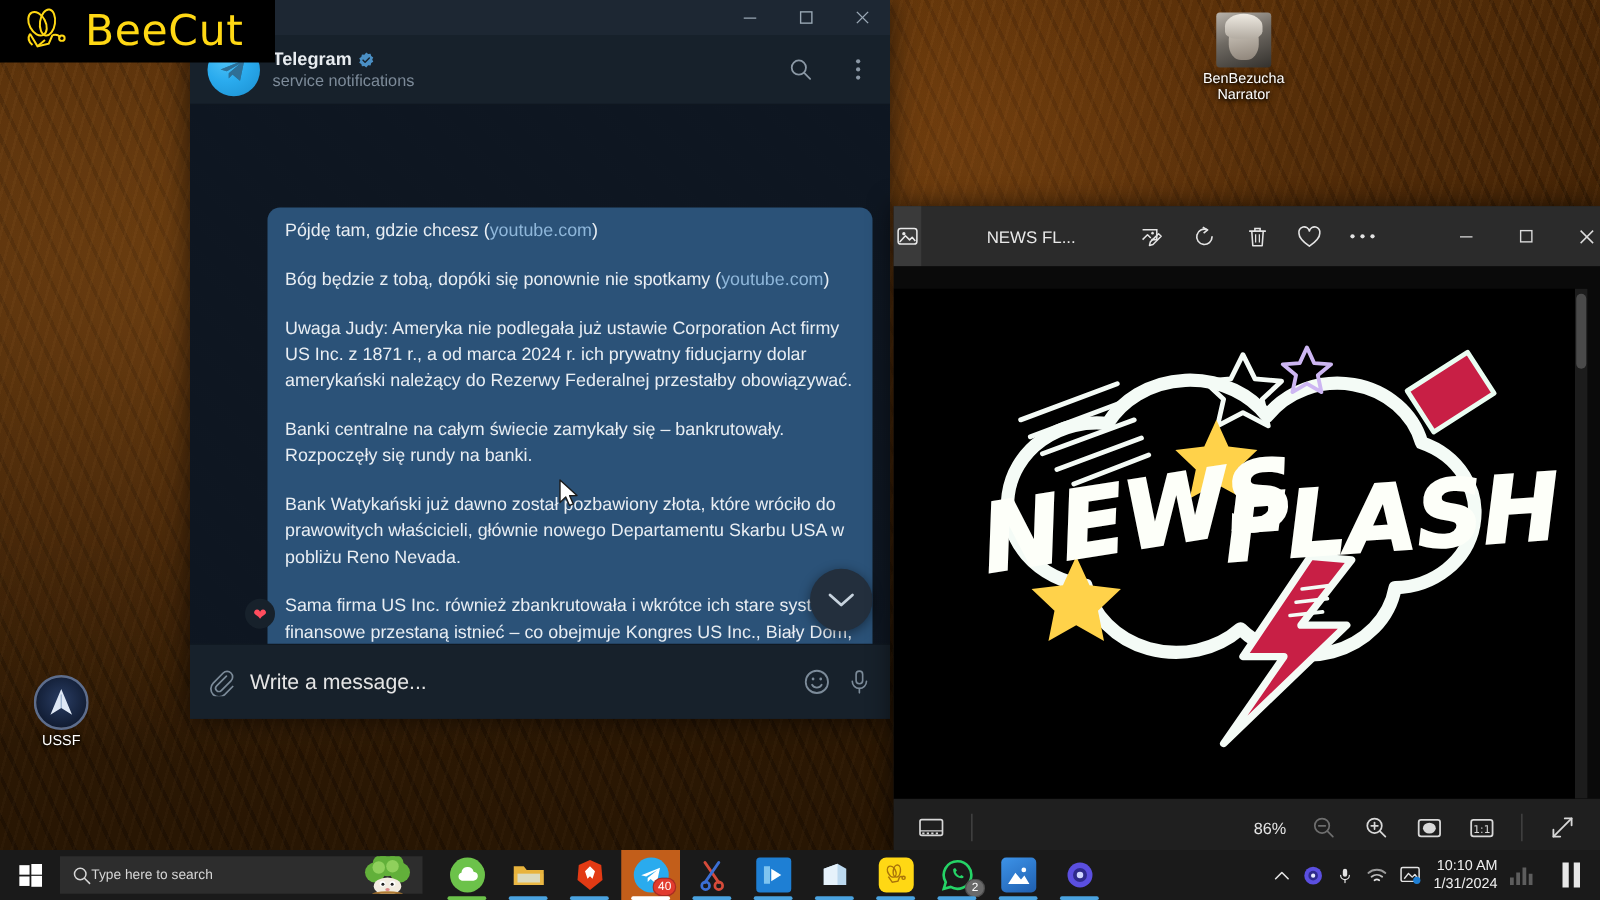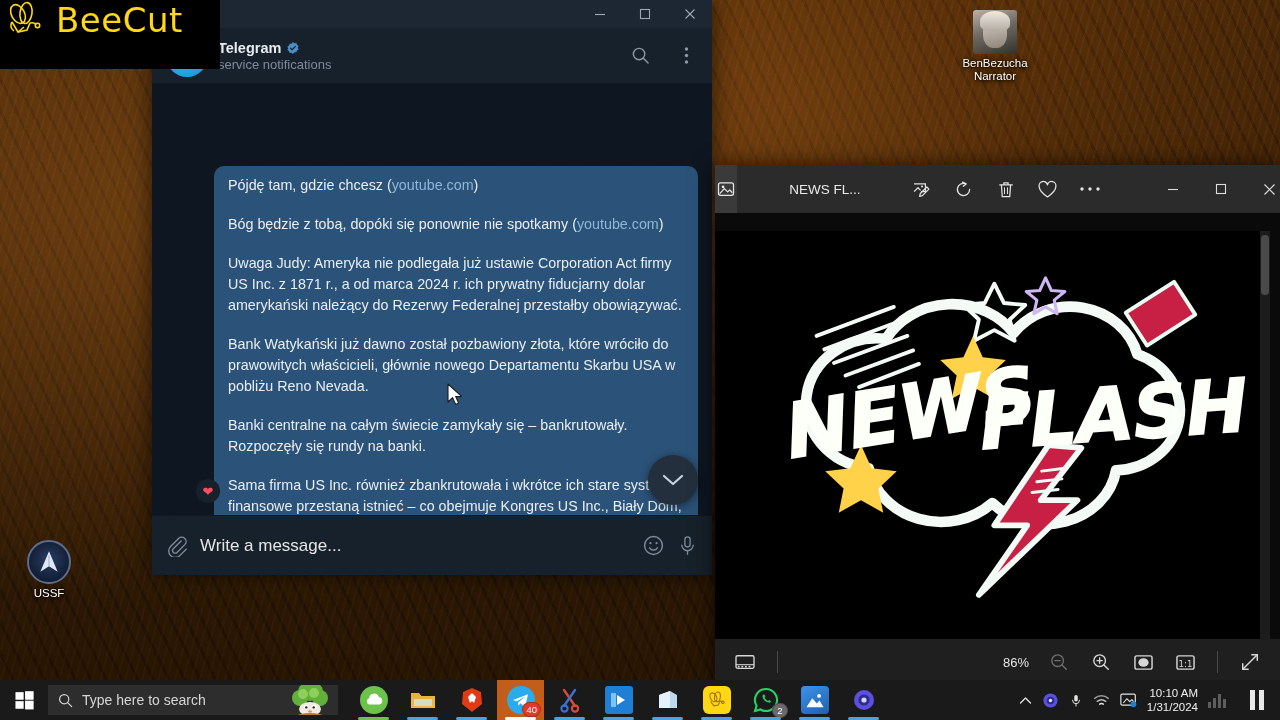--- a/index.html
+++ b/index.html
@@ -33,23 +33,23 @@
   .wall-grain {
     position:absolute; inset:0;
     background:
       repeating-linear-gradient(105deg, rgba(255,190,120,.10) 0 2px, rgba(0,0,0,0) 2px 8px),
       repeating-linear-gradient(64deg, rgba(0,0,0,.30) 0 3px, rgba(0,0,0,0) 3px 14px);
     opacity:.75;
   }
 
   
   .beecut {
-    position: absolute; left: 0; top: 0; width: 220px; height: 69px;
+    position: absolute; left: 0; top: 0; width: 220px; height: 50px;
     background: #000;
-    display: flex; align-items: flex-start; gap: 8px; padding-left: 4px;
+    display: flex; align-items: center; gap: 8px; padding-left: 16px;
     z-index: 40;
   }
   .beecut-text {
     color: #ffd814; font-size: 34px; letter-spacing: .5px;
     font-family: "DejaVu Sans", sans-serif;
   }
 
   
   .desk-icon {
     position: absolute; width: 86px; text-align: center;
@@ -262,21 +262,21 @@
   
   .taskbar {
     position: absolute; left: 0; bottom: 0; width: 1280px; height: 40px;
     background: #1a1a1a; display: flex; align-items: center; z-index: 60;
   }
   .start-btn {
     width: 48px; height: 40px; display: flex; align-items: center; justify-content: center;
   }
   .search-box {
     width: 290px; height: 30px; background: #2d2d2d; display: flex; align-items: center;
-    gap: 9px; padding: 0 10px; color: #d6d6d6; font-size: 14px; position: relative;
+    padding: 0 10px; color: #d6d6d6; font-size: 11px; position: relative;
     overflow: hidden;
   }
   .search-mascot {
     position: absolute; right: 6px; bottom: -3px; width: 44px; height: 34px;
   }
   .tb-apps { display: flex; align-items: center; margin-left: 12px; gap: 2px; }
   .tb-app {
     width: 47px; height: 40px; display: flex; align-items: center; justify-content: center;
     position: relative;
   }
@@ -414,22 +414,22 @@
       <div class="msg-scroll">
 
         <div class="bubble main">
           <p>
             <span>Pójdę tam, gdzie chcesz (</span><a href="#">youtube.com</a><span>)</span>
           </p>
           <p>
             <span>Bóg będzie z tobą, dopóki się ponownie nie spotkamy (</span><a href="#">youtube.com</a><span>)</span>
           </p>
           <p>Uwaga Judy: Ameryka nie podlegała już ustawie Corporation Act firmy US Inc. z 1871 r., a od marca 2024 r. ich prywatny fiducjarny dolar amerykański należący do Rezerwy Federalnej przestałby obowiązywać.</p>
+          <p>Banki centralne na całym świecie zamykały się – bankrutowały. Rozpoczęły się rundy na banki.</p>
           <p>Bank Watykański już dawno został pozbawiony złota, które wróciło do prawowitych właścicieli, głównie nowego Departamentu Skarbu USA w pobliżu Reno Nevada.</p>
-          <p>Banki centralne na całym świecie zamykały się – bankrutowały. Rozpoczęły się rundy na banki.</p>
           <p>Sama firma US Inc. również zbankrutowała i wkrótce ich stare systemy finansowe przestaną istnieć – co obejmuje Kongres US Inc., Biały Dom, IRS i Rezerwę Federalną, podczas gdy trzyliterowe agencje US Inc. nie będą już finansowane ani nie będą mają dostęp do nowej amerykańskiej noty o globalnym resetowaniu walut, zabezpieczonej złotem/aktywami, która została wprowadzona w tym tygodniu.</p>
           <span class="msg-time">4:11 AM</span>
         </div>
 
         <div class="reaction-heart">
           <span>❤</span>
         </div>
 
         <div class="scroll-down">
           <svg width="22" height="14" viewBox="0 0 22 14">

